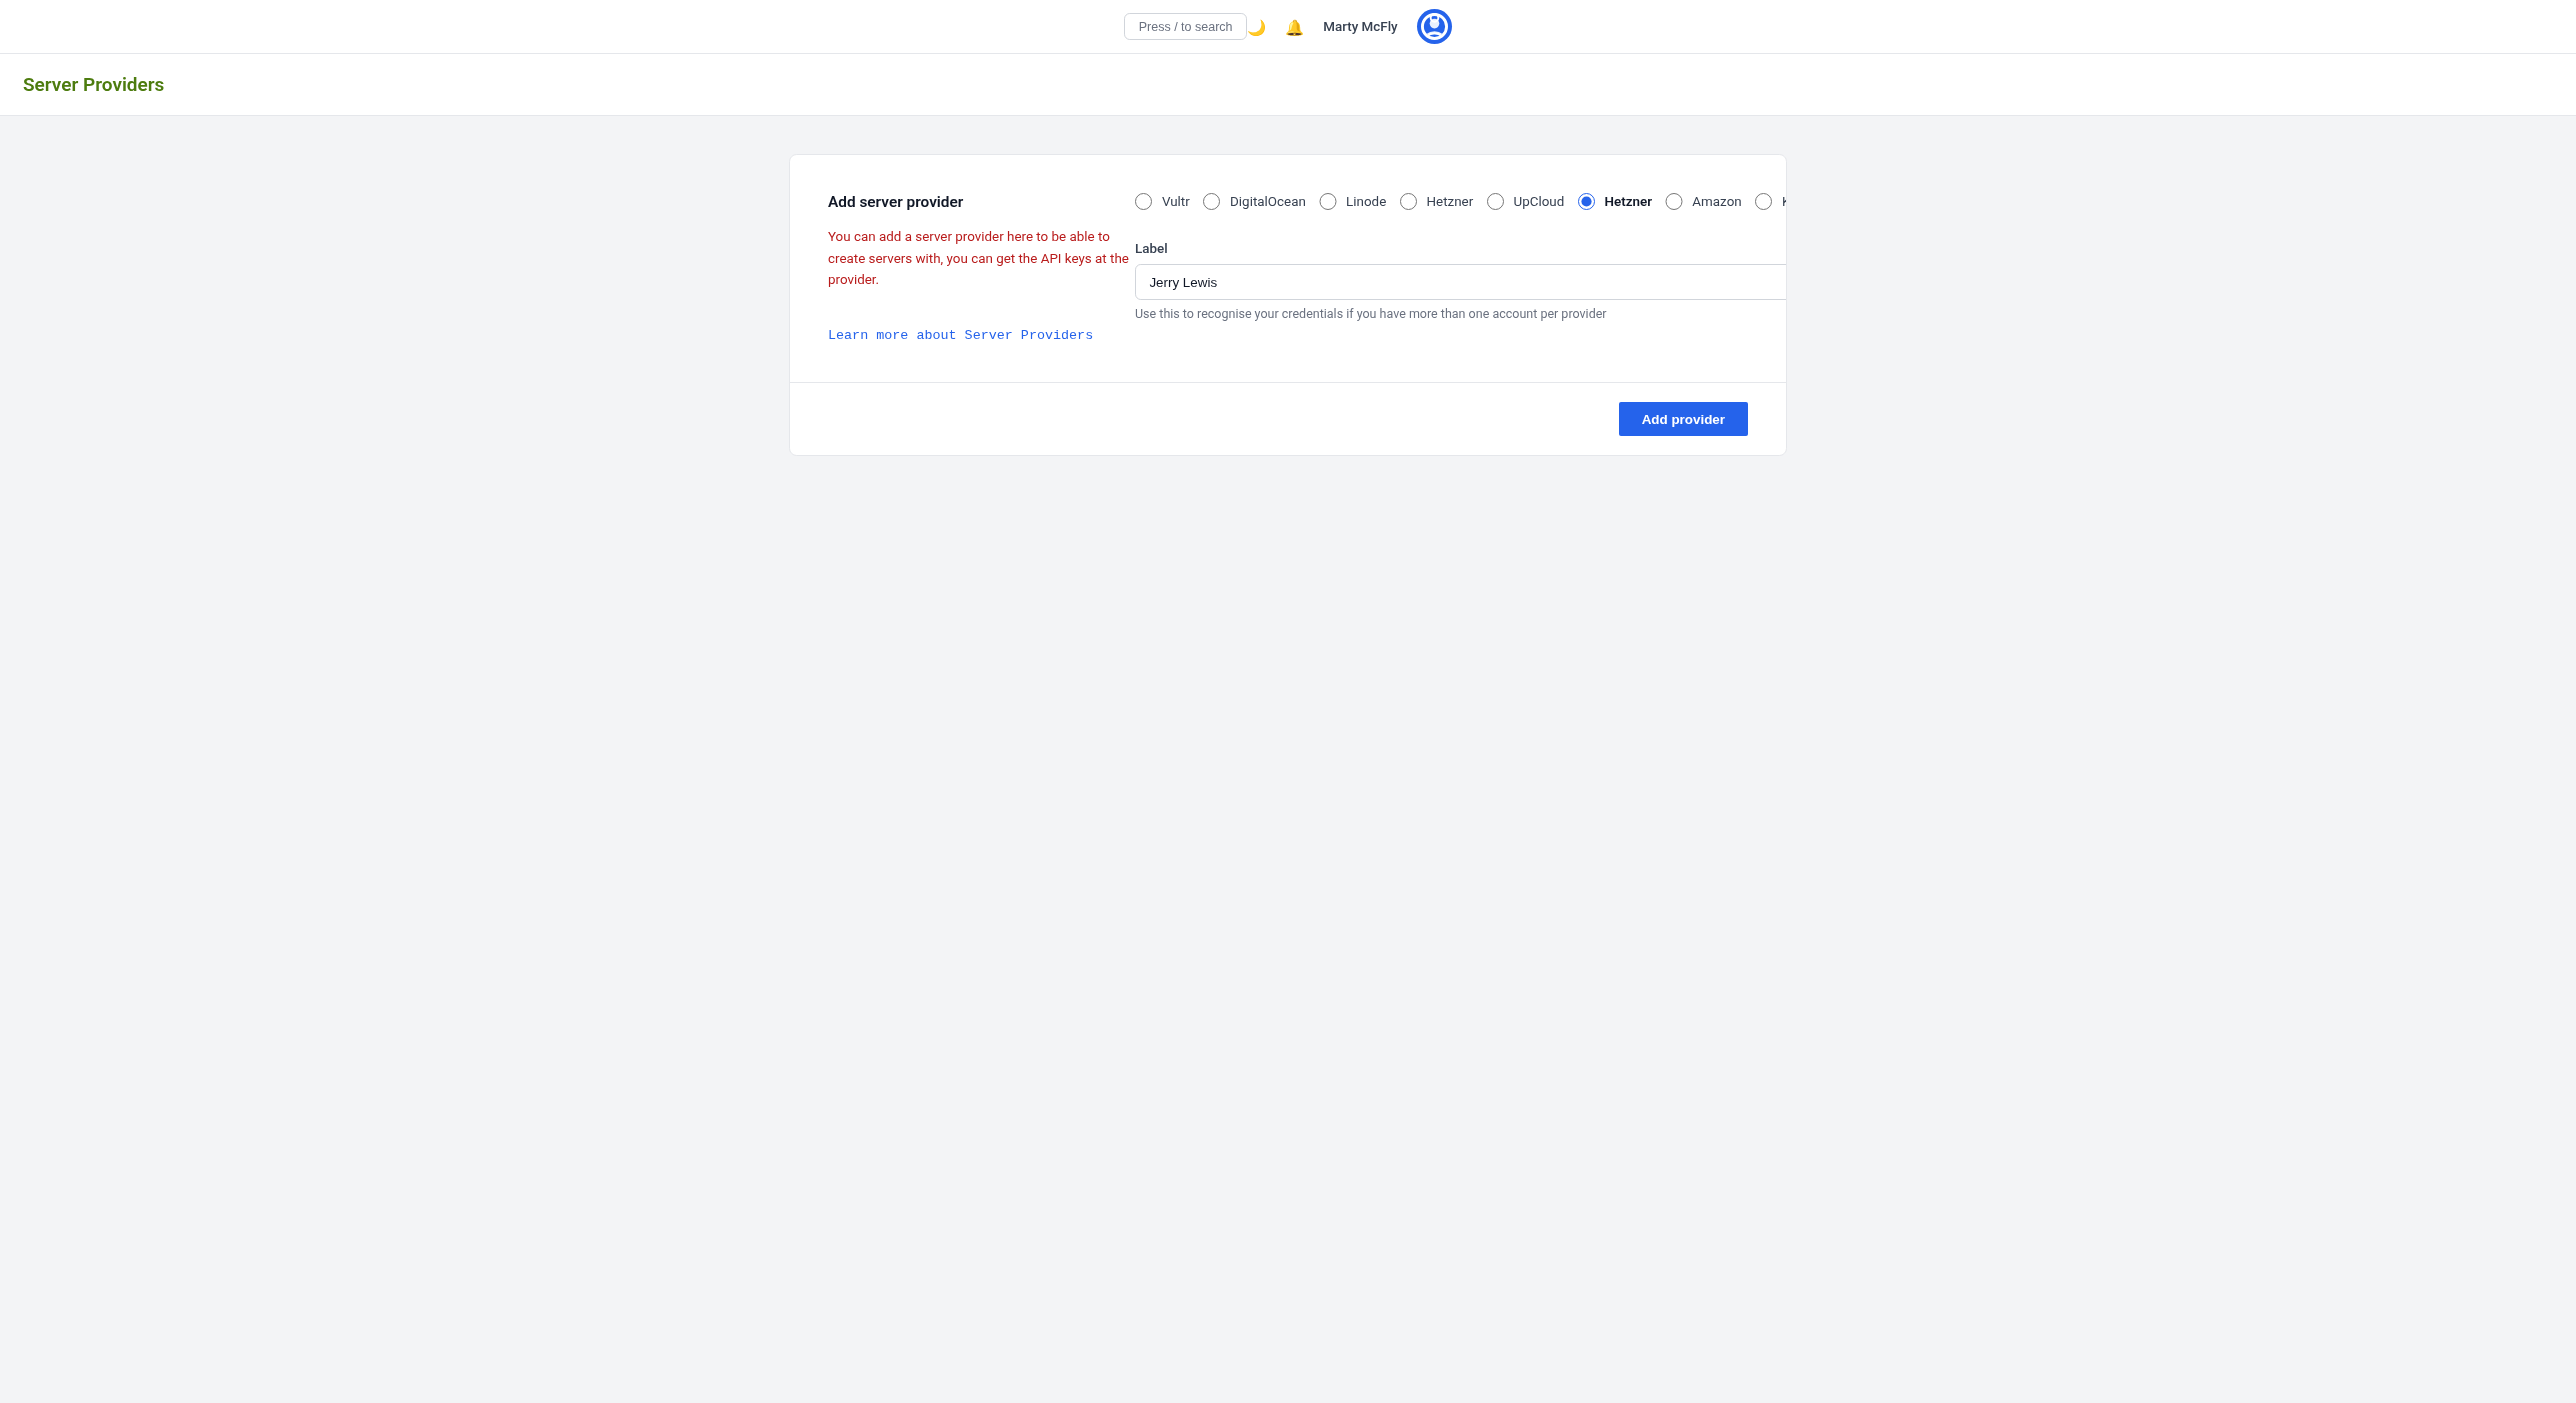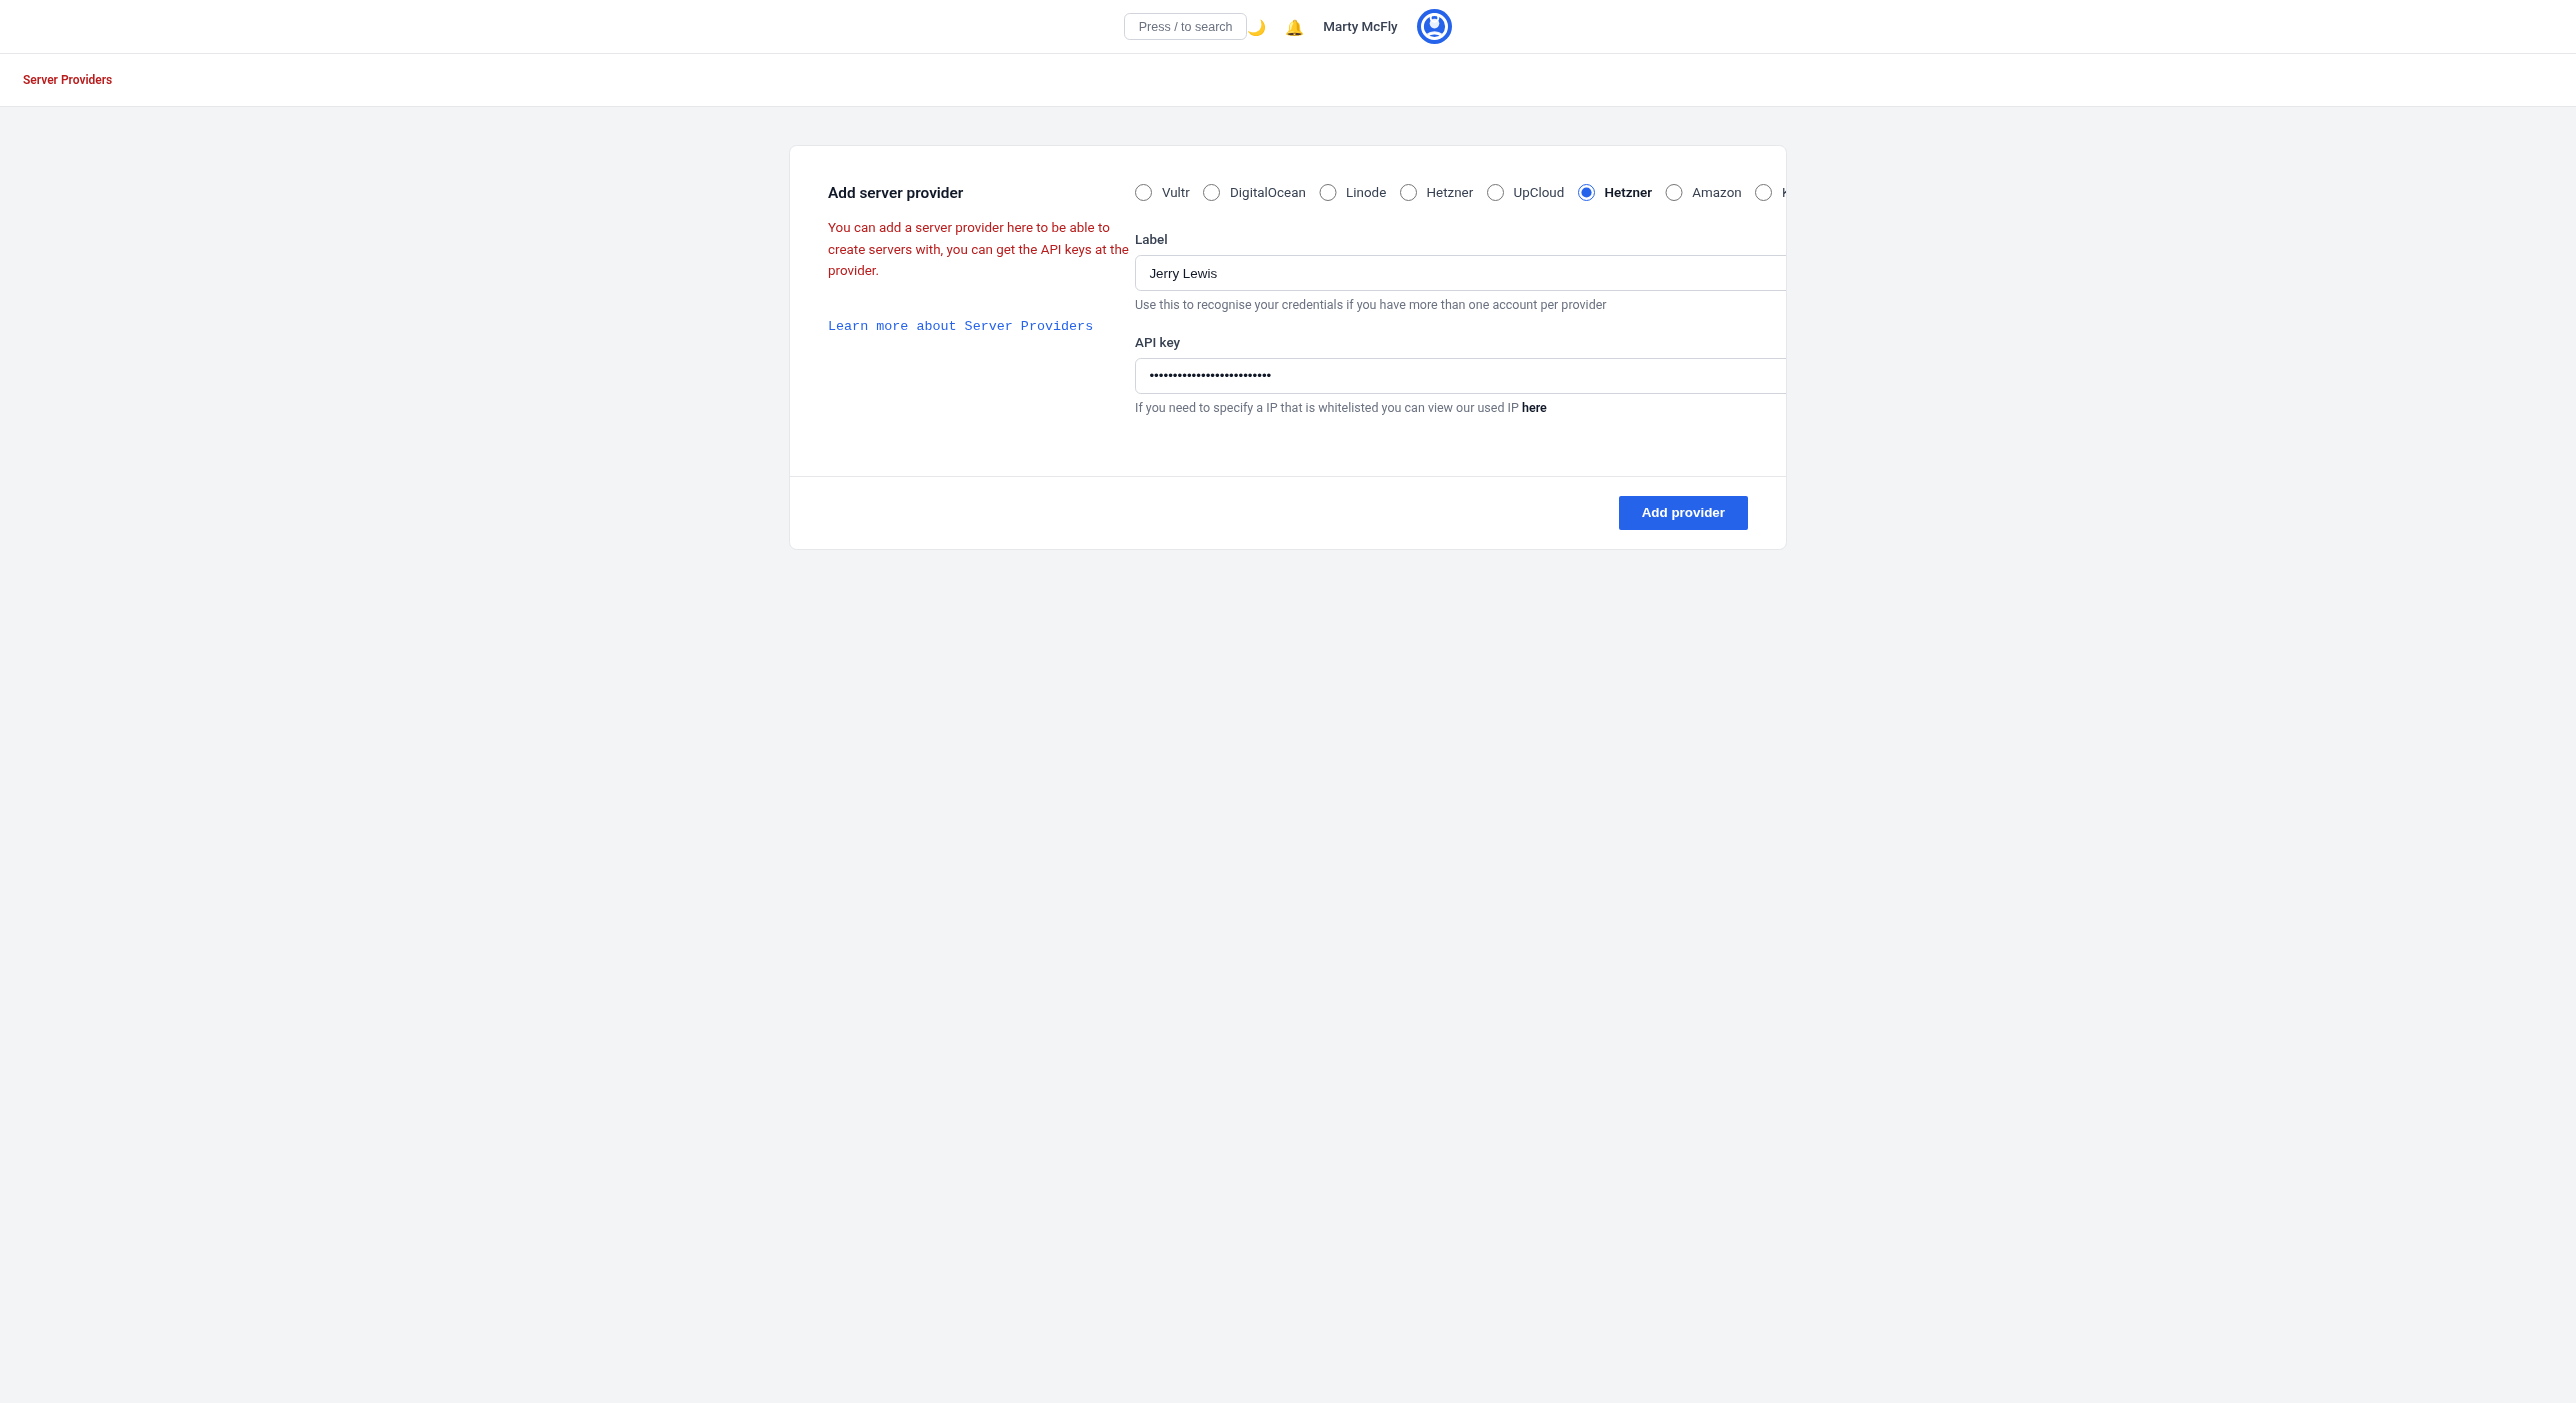--- a/index.html
+++ b/index.html
@@ -69,23 +69,23 @@
     }
 
     
     .page-header {
       background: #fff;
       border-bottom: 1px solid #e5e7eb;
       padding: 19px 23px;
     }
 
     .page-title {
-      font-size: 12px;
-      font-weight: 600;
-      color: #b91c1c;
+      font-size: 19px;
+      font-weight: 600;
+      color: #4d7c0f;
     }
 
     
     .main-content {
       padding: 38px 23px;
       display: flex;
       justify-content: center;
     }
 
     .card {
@@ -314,28 +314,20 @@
           </label>
 
         </div>
 
         <div class="form-group">
           <label class="form-label">Label</label>
           <input type="text" class="form-input" value="Jerry Lewis" style="">
           <p class="form-hint">Use this to recognise your credentials if you have more than one account per provider</p>
         </div>
 
-        <div class="form-group">
-          <label class="form-label">API key</label>
-          <input type="password" class="form-input" value="someapikey1234567890abcdef" style="">
-          <p class="form-hint">
-            <span>If you need to specify a IP that is whitelisted you can view our used IP</span>
-            <a href="#">here</a>
-          </p>
-        </div>
 
       </div>
     </div>
 
     <div class="card-footer">
       <button class="btn-primary">Add provider</button>
     </div>
   </div>
 </div>
 

